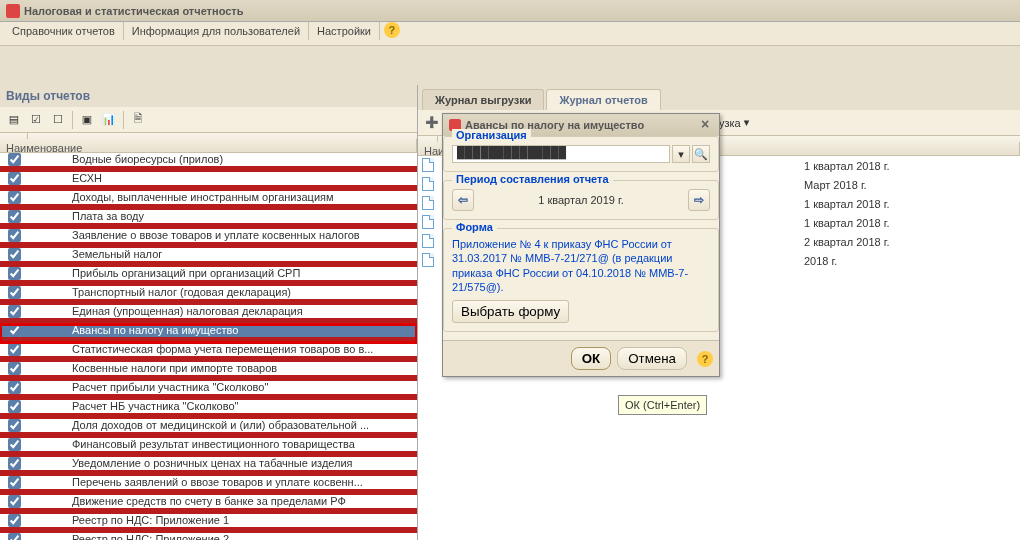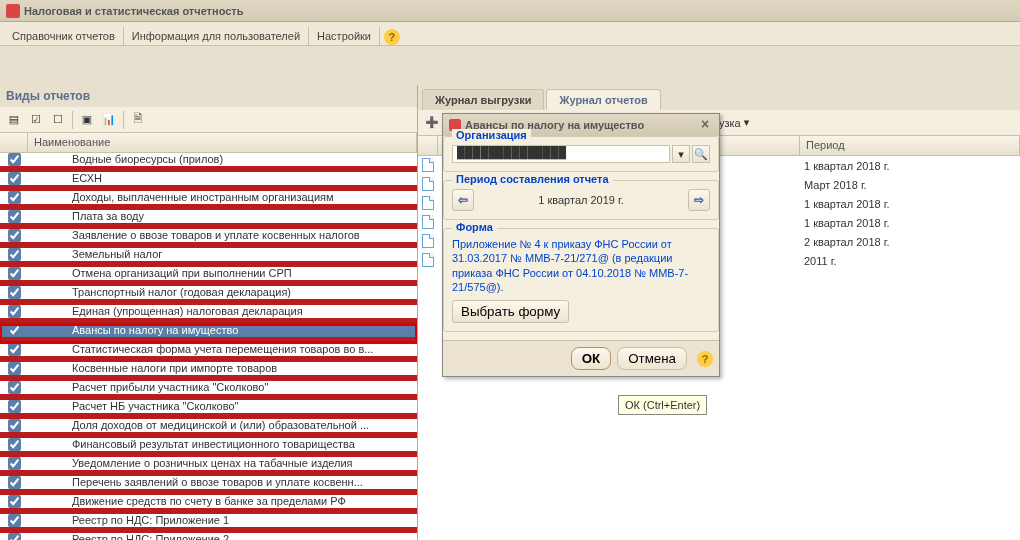--- a/index.html
+++ b/index.html
@@ -1,36 +1,36 @@
 <!DOCTYPE html>
 <html><head>
   <meta charset="utf-8">
   <style>
     * { box-sizing: border-box; margin: 0; padding: 0; }
     body { font-family: Arial, sans-serif; font-size: 11px; background: #e8e0ce; color: #333; width: 1020px; height: 540px; overflow: hidden; }
     
     .title-bar { background: linear-gradient(to bottom, #e0d8c4, #d4cbb4); height: 22px; line-height: 22px; padding: 0 6px; border-bottom: 1px solid #aaa; font-weight: bold; color: #555; display: flex; align-items: center; gap: 4px; }
     .title-bar .icon { width: 14px; height: 14px; background: #d44; border-radius: 2px; display: inline-block; }
     
-    .menu-bar { background: #f0e9d7; height: 24px; display: flex; align-items: flex-end; padding: 0 4px; border-bottom: 1px solid #c8c0a8; }
+    .menu-bar { background: #f0e9d7; height: 24px; display: flex; align-items: flex-start; padding: 0 4px; border-bottom: 1px solid #c8c0a8; }
     .menu-item { padding: 3px 8px; cursor: pointer; border-right: 1px solid #c8c0a8; color: #444; }
     .help-icon { width: 16px; height: 16px; background: #ffcc44; border-radius: 50%; margin-left: 4px; text-align: center; line-height: 16px; font-weight: bold; color: #8b6508; }
     
     .main-container { display: flex; height: calc(100% - 46px); margin-top: 39px; }
     .left-pane { width: 418px; border-right: 1px solid #aaa; display: flex; flex-direction: column; }
     .right-pane { flex: 1; display: flex; flex-direction: column; position: relative; }
     
     .pane-header { background: #e8e0ce; padding: 4px 6px; font-weight: bold; color: #5b6e8f; font-size: 12px; }
     
     .toolbar { background: #f5efdf; height: 26px; display: flex; align-items: center; padding: 0 4px; gap: 2px; border-bottom: 1px solid #c8c0a8; }
     .tb-btn { width: 20px; height: 20px; border: 1px solid transparent; display: inline-flex; align-items: center; justify-content: center; cursor: pointer; border-radius: 2px; }
     .tb-sep { width: 1px; height: 18px; background: #c8c0a8; margin: 0 2px; }
     .tb-text-btn { height: 20px; display: inline-flex; align-items: center; padding: 0 6px; gap: 3px; border: 1px solid transparent; cursor: pointer; border-radius: 2px; }
     
-    .grid-header { background: linear-gradient(to bottom, #f8f4e8, #e8e0ce); height: 20px; display: flex; border-bottom: 1px solid #c8c0a8; }
+    .grid-header { background: linear-gradient(to bottom, #f8f4e8, #e8e0ce); height: 20px; display: flex; border-bottom: 1px solid #c8c0a8; flex-direction: column; }
     .grid-header-cell { padding: 3px 6px; border-right: 1px solid #c8c0a8; color: #555; }
     .grid-body { flex: 1; overflow-y: auto; background: #fff; }
     .grid-row { height: 19px; display: flex; border-bottom: 6px solid #b91c1c; }
     .grid-row.selected { background: #5b7fa8; color: #fff; }
     .grid-row.highlighted { outline: 3px solid #d00; outline-offset: -2px; position: relative; z-index: 1; }
     .check-cell { width: 28px; text-align: center; }
     .check-cell input { accent-color: #5b7fa8; }
     .name-cell { flex: 1; padding-left: 44px; white-space: nowrap; overflow: hidden; text-overflow: ellipsis; }
     
     .tabs { display: flex; background: #e8e0ce; padding: 4px 4px 0; }
@@ -125,21 +125,21 @@
         <div class="grid-row">
           <div class="check-cell"><input type="checkbox" checked="" style=""></div>
           <div class="name-cell">Заявление о ввозе товаров и уплате косвенных налогов</div>
         </div>
         <div class="grid-row">
           <div class="check-cell"><input type="checkbox" checked="" style=""></div>
           <div class="name-cell">Земельный налог</div>
         </div>
         <div class="grid-row">
           <div class="check-cell"><input type="checkbox" checked="" style=""></div>
-          <div class="name-cell">Отмена организаций при выполнении СРП</div>
+          <div class="name-cell">Прибыль организаций при организаций СРП</div>
         </div>
         <div class="grid-row">
           <div class="check-cell"><input type="checkbox" checked="" style=""></div>
           <div class="name-cell">Транспортный налог (годовая декларация)</div>
         </div>
         <div class="grid-row">
           <div class="check-cell"><input type="checkbox" checked="" style=""></div>
           <div class="name-cell">Единая (упрощенная) налоговая декларация</div>
         </div>
         <div class="grid-row selected highlighted">
@@ -243,21 +243,21 @@
           <div class="jr-period">1 квартал 2018 г.</div>
         </div>
         <div class="journal-row">
           <div class="jr-icon"><span class="doc-icon"></span></div>
           <div class="jr-name"></div>
           <div class="jr-period">2 квартал 2018 г.</div>
         </div>
         <div class="journal-row">
           <div class="jr-icon"><span class="doc-icon"></span></div>
           <div class="jr-name"></div>
-          <div class="jr-period">2011 г.</div>
+          <div class="jr-period">2018 г.</div>
         </div>
       </div>
 
     <div class="dialog">
       <div class="dialog-title">
         <span class="icon" style="width:12px;height:12px;background:#d44;border-radius:2px"></span>
         <span>Авансы по налогу на имущество</span>
         <span class="spacer"></span>
         <span class="dialog-close">×</span>
       </div>

